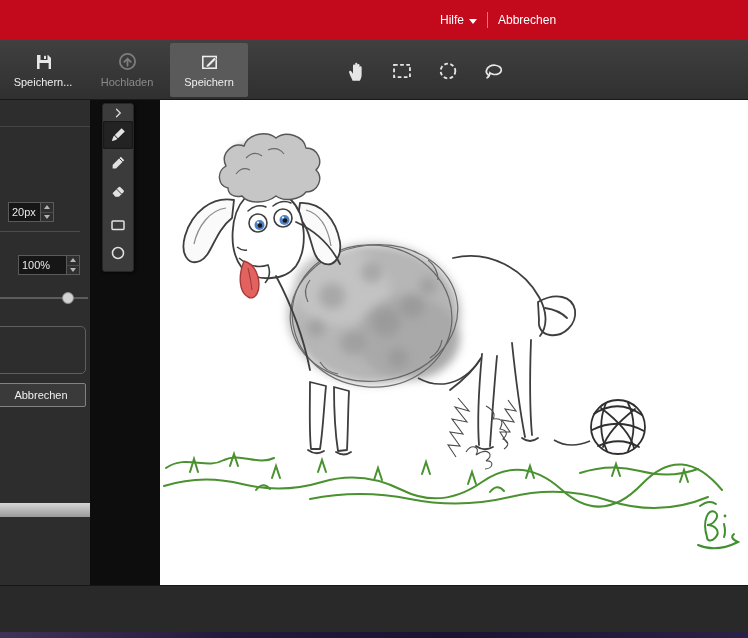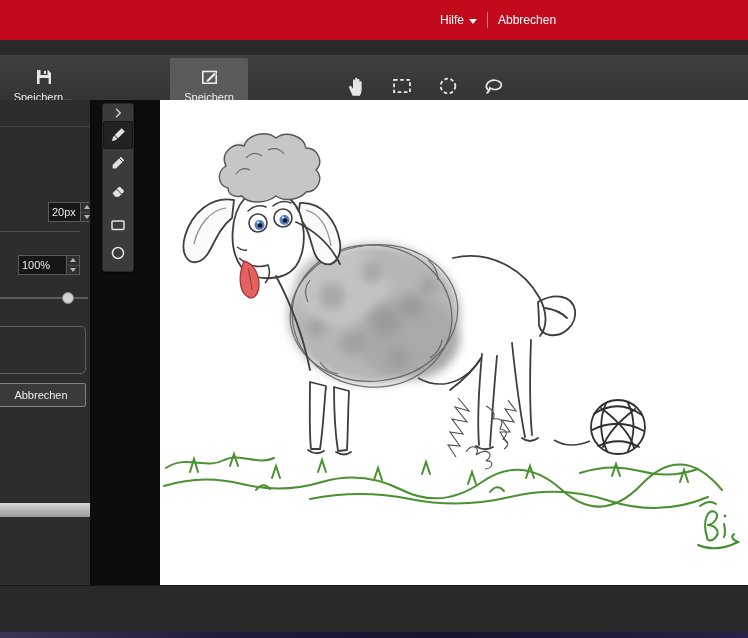--- a/index.html
+++ b/index.html
@@ -10,21 +10,21 @@
     -webkit-user-select:none; user-select:none;
   }
   
   .menubar { position:absolute; left:0; top:0; width:748px; height:40px; background:#c20a1c; }
   .menubar-inner { position:absolute; left:430px; top:0; height:40px; display:flex; align-items:center; }
   .menu-item { display:flex; align-items:center; gap:5px; color:#fff; font-size:12px; padding:0 10px; height:40px; cursor:default; }
   .caret { width:0; height:0; border-left:4px solid transparent; border-right:4px solid transparent; border-top:5px solid #fff; margin-top:2px; }
   .menu-sep { width:1px; height:16px; background:rgba(255,255,255,.45); }
   
   .toolbar { position:absolute; left:0; top:40px; width:748px; height:60px;
-    background:linear-gradient(#404040,#303030); border-bottom:1px solid #181818;margin-top:15px; }
+    background:linear-gradient(#404040,#303030); border-bottom:1px solid #181818; }
   .tb-btn { position:absolute; top:3px; height:54px; display:flex; flex-direction:column;
     align-items:center; justify-content:center; gap:5px; border-radius:2px; }
   .tb-btn .lbl { font-size:11px; color:#efefef; white-space:nowrap; }
   .tb-btn.disabled .lbl { color:#8a8a8a; }
   .tb-btn.active { background:#5a5a5a; }
   .tb-tool { position:absolute; top:18px; width:28px; height:26px; display:flex; align-items:center; justify-content:center; }
   
   .left-panel { position:absolute; left:0; top:100px; width:90px; height:485px; background:#2d2d2d; }
   .lp-div { position:absolute; left:0; width:90px; height:1px; background:#464646; }
   .spinbox { position:absolute; height:20px; background:#161616; border:1px solid #5a5a5a; display:flex; }
@@ -79,20 +79,27 @@
     <div class="tb-btn" style="left:2px;width:82px;">
       <svg width="19" height="19" viewBox="0 0 19 19">
         <path d="M3,3 H14 L17,6 V17 H3 Z" fill="#e6e6e6"></path>
         <rect x="6.5" y="3" width="7" height="5" fill="#383838"></rect>
         <rect x="10" y="3.8" width="2" height="3.2" fill="#e6e6e6"></rect>
         <rect x="5.6" y="11" width="9" height="6" fill="#383838"></rect>
       </svg>
       <span class="lbl">Speichern...</span>
     </div>
 
+    <div class="tb-btn disabled" style="left:86px;width:82px;">
+      <svg width="19" height="19" viewBox="0 0 16 16">
+        <circle cx="8" cy="8" r="6.4" fill="none" stroke="#7d7d7d" stroke-width="1.5"></circle>
+        <path d="M8,11.6 V5.8 M5.3,8.3 L8,5.6 L10.7,8.3" fill="none" stroke="#7d7d7d" stroke-width="1.5" stroke-linecap="round"></path>
+      </svg>
+      <span class="lbl">Hochladen</span>
+    </div>
 
     <div class="tb-btn active" style="left:170px;width:78px;">
       <svg width="19" height="19" viewBox="0 0 17 17">
         <rect x="2.5" y="4" width="12" height="10.5" fill="none" stroke="#efefef" stroke-width="1.4"></rect>
         <path d="M6,11.6 L12.9,4.7 L14.6,6.4 L7.7,13.3 L5.3,13.9 Z" fill="#efefef" stroke="#5a5a5a" stroke-width="0.6"></path>
       </svg>
       <span class="lbl">Speichern</span>
     </div>
 
 
@@ -114,21 +121,21 @@
     <div class="tb-tool" style="left:480px;">
       <svg width="22" height="22" viewBox="0 0 18 18">
         <path d="M4,12 C2.8,10.9 2.4,9.6 2.9,8.2 C3.7,5.6 6.8,4 10,4.3 C13,4.6 15.4,6.4 15,8.6 C14.6,10.8 11.6,12.2 8.6,11.8 C7.4,11.6 6.4,11.2 5.7,10.6 C5.5,12.2 5,13.8 3.4,14.6" fill="none" stroke="#e6e6e6" stroke-width="1.4" stroke-linecap="round"></path>
       </svg>
     </div>
   </div>
 
   <div class="left-panel">
     <div class="lp-div" style="top:26px;"></div>
 
-    <div class="spinbox" style="left:8px;top:102px;width:46px;margin-left:40px;">
+    <div class="spinbox" style="left:8px;top:102px;width:46px;">
       <input readonly="" value="20px" style="">
       <div class="spincol">
         <div class="spinbtn up">
             <span class="arr-up"></span>
           </div>
         <div class="spinbtn">
             <span class="arr-dn"></span>
           </div>
       </div>
     </div>

